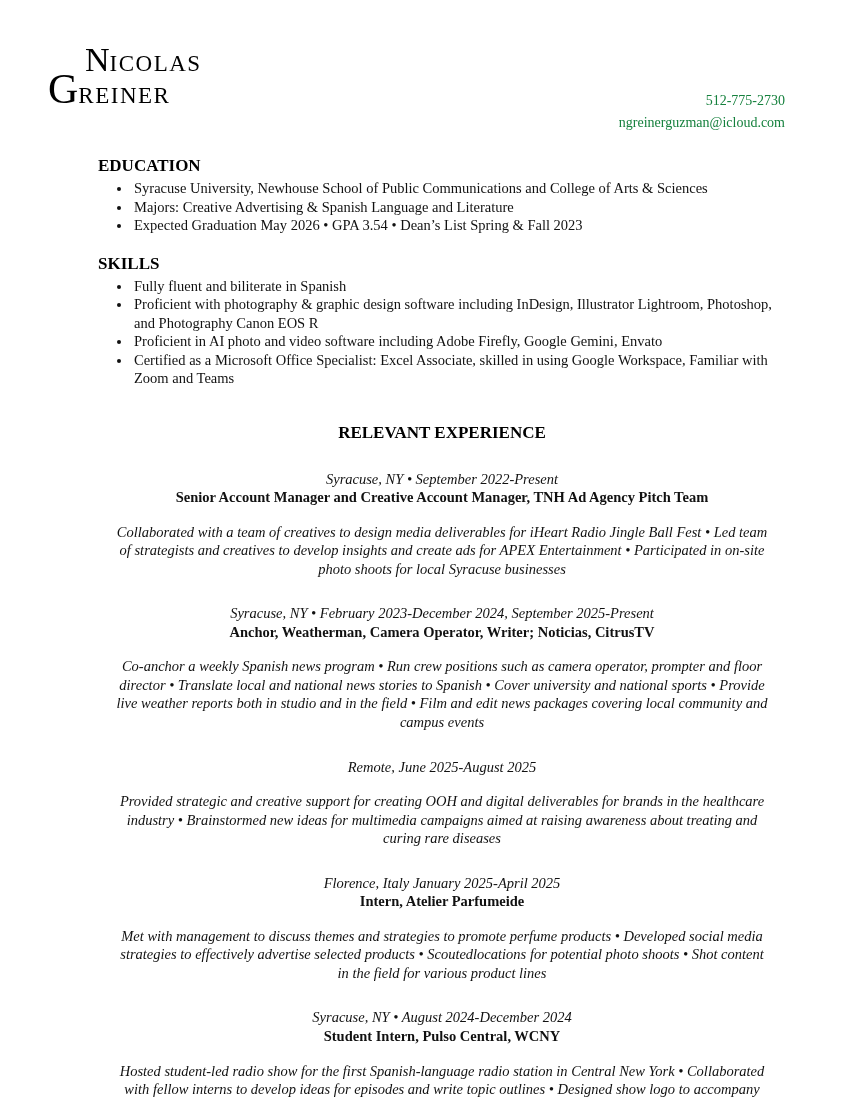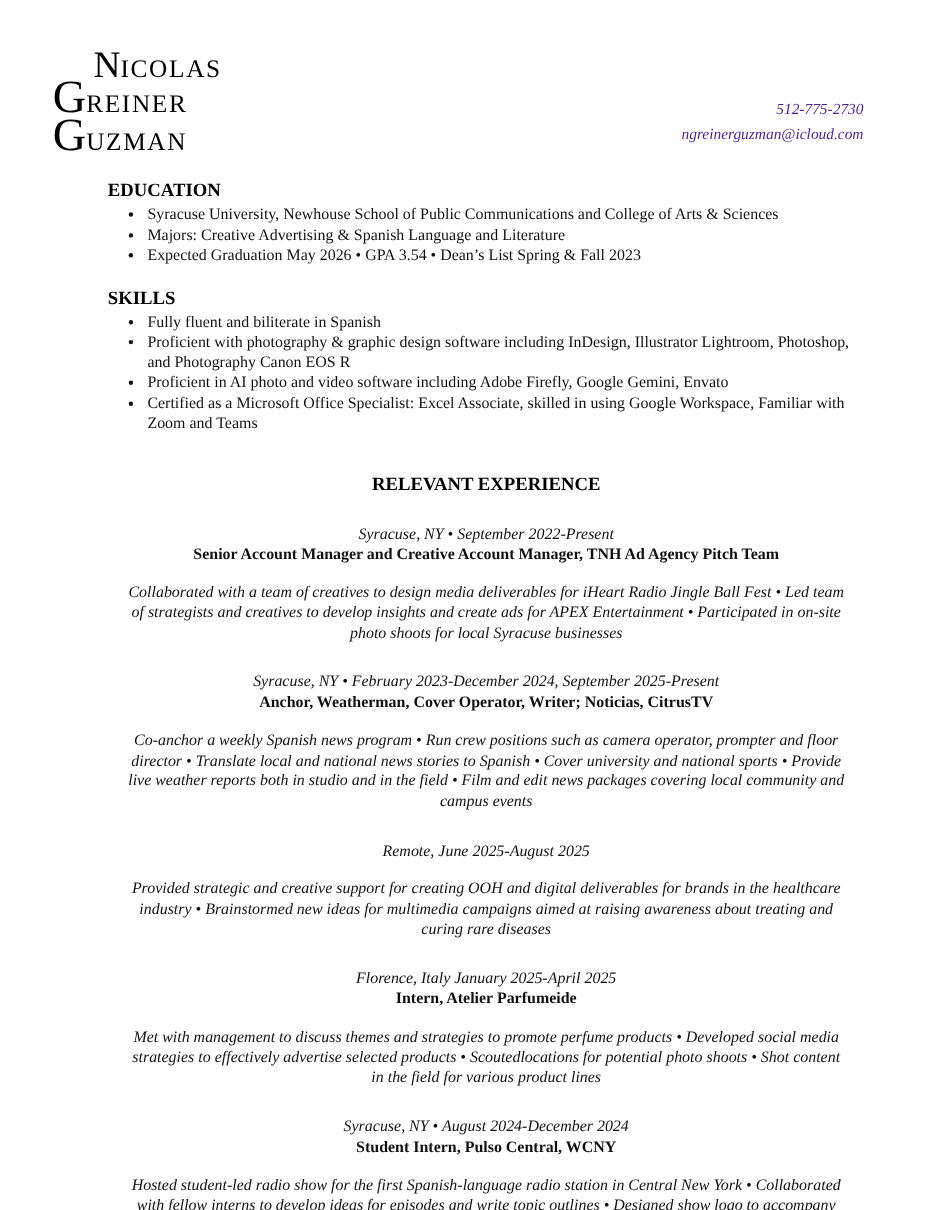--- a/index.html
+++ b/index.html
@@ -28,22 +28,21 @@
   .logo-line { line-height: 0.80; white-space: nowrap; font-weight: 500; }
   .logo-line .initial { font-size: 42px; }
   .logo-line .rest { font-size: 23px; letter-spacing: 1.5px; }
   .logo-line.first { margin-left: 37px; }
   .logo-line.first .initial { font-size: 34px; }
   .contact {
     text-align: right;
     font-size: 14px;
     line-height: 1.55;
     margin-top: 44px;
-    color: #4c1d95;
-    font-style: italic;
+    color: #15803d;
   }
   
   .content {
     margin: 22px 64px 0 98px;
   }
   .section-title {
     font-weight: bold;
     font-size: 17px;
     margin: 0;
     color: #000;
@@ -69,23 +68,20 @@
 
 <div class="page">
 
   <div class="header">
     <div class="logo">
       <div class="logo-line first">
         <span class="initial">N</span><span class="rest">ICOLAS</span>
       </div>
       <div class="logo-line">
         <span class="initial">G</span><span class="rest">REINER</span>
-      </div>
-      <div class="logo-line">
-        <span class="initial">G</span><span class="rest">UZMAN</span>
       </div>
     </div>
     <div class="contact">
       <div>512-775-2730</div>
       <div>ngreinerguzman@icloud.com</div>
     </div>
   </div>
 
   <div class="content">
 
@@ -113,21 +109,21 @@
       <div class="entries">
 
         <div class="entry">
           <div class="meta">Syracuse, NY • September 2022-Present</div>
           <div class="role">Senior Account Manager and Creative Account Manager, TNH Ad Agency Pitch Team</div>
           <p class="desc">Collaborated with a team of creatives to design media deliverables for iHeart Radio Jingle Ball Fest • Led team of strategists and creatives to develop insights and create ads for APEX Entertainment • Participated in on-site photo shoots for local Syracuse businesses</p>
         </div>
 
         <div class="entry">
           <div class="meta">Syracuse, NY • February 2023-December 2024, September 2025-Present</div>
-          <div class="role">Anchor, Weatherman, Cover Operator, Writer; Noticias, CitrusTV</div>
+          <div class="role">Anchor, Weatherman, Camera Operator, Writer; Noticias, CitrusTV</div>
           <p class="desc">Co-anchor a weekly Spanish news program • Run crew positions such as camera operator, prompter and floor director • Translate local and national news stories to Spanish • Cover university and national sports • Provide live weather reports both in studio and in the field • Film and edit news packages covering local community and campus events</p>
         </div>
 
         <div class="entry">
           <div class="meta">Remote, June 2025-August 2025</div>
           <p class="desc">Provided strategic and creative support for creating OOH and digital deliverables for brands in the healthcare industry • Brainstormed new ideas for multimedia campaigns aimed at raising awareness about treating and curing rare diseases</p>
         </div>
 
         <div class="entry">
           <div class="meta">Florence, Italy January 2025-April 2025</div>

